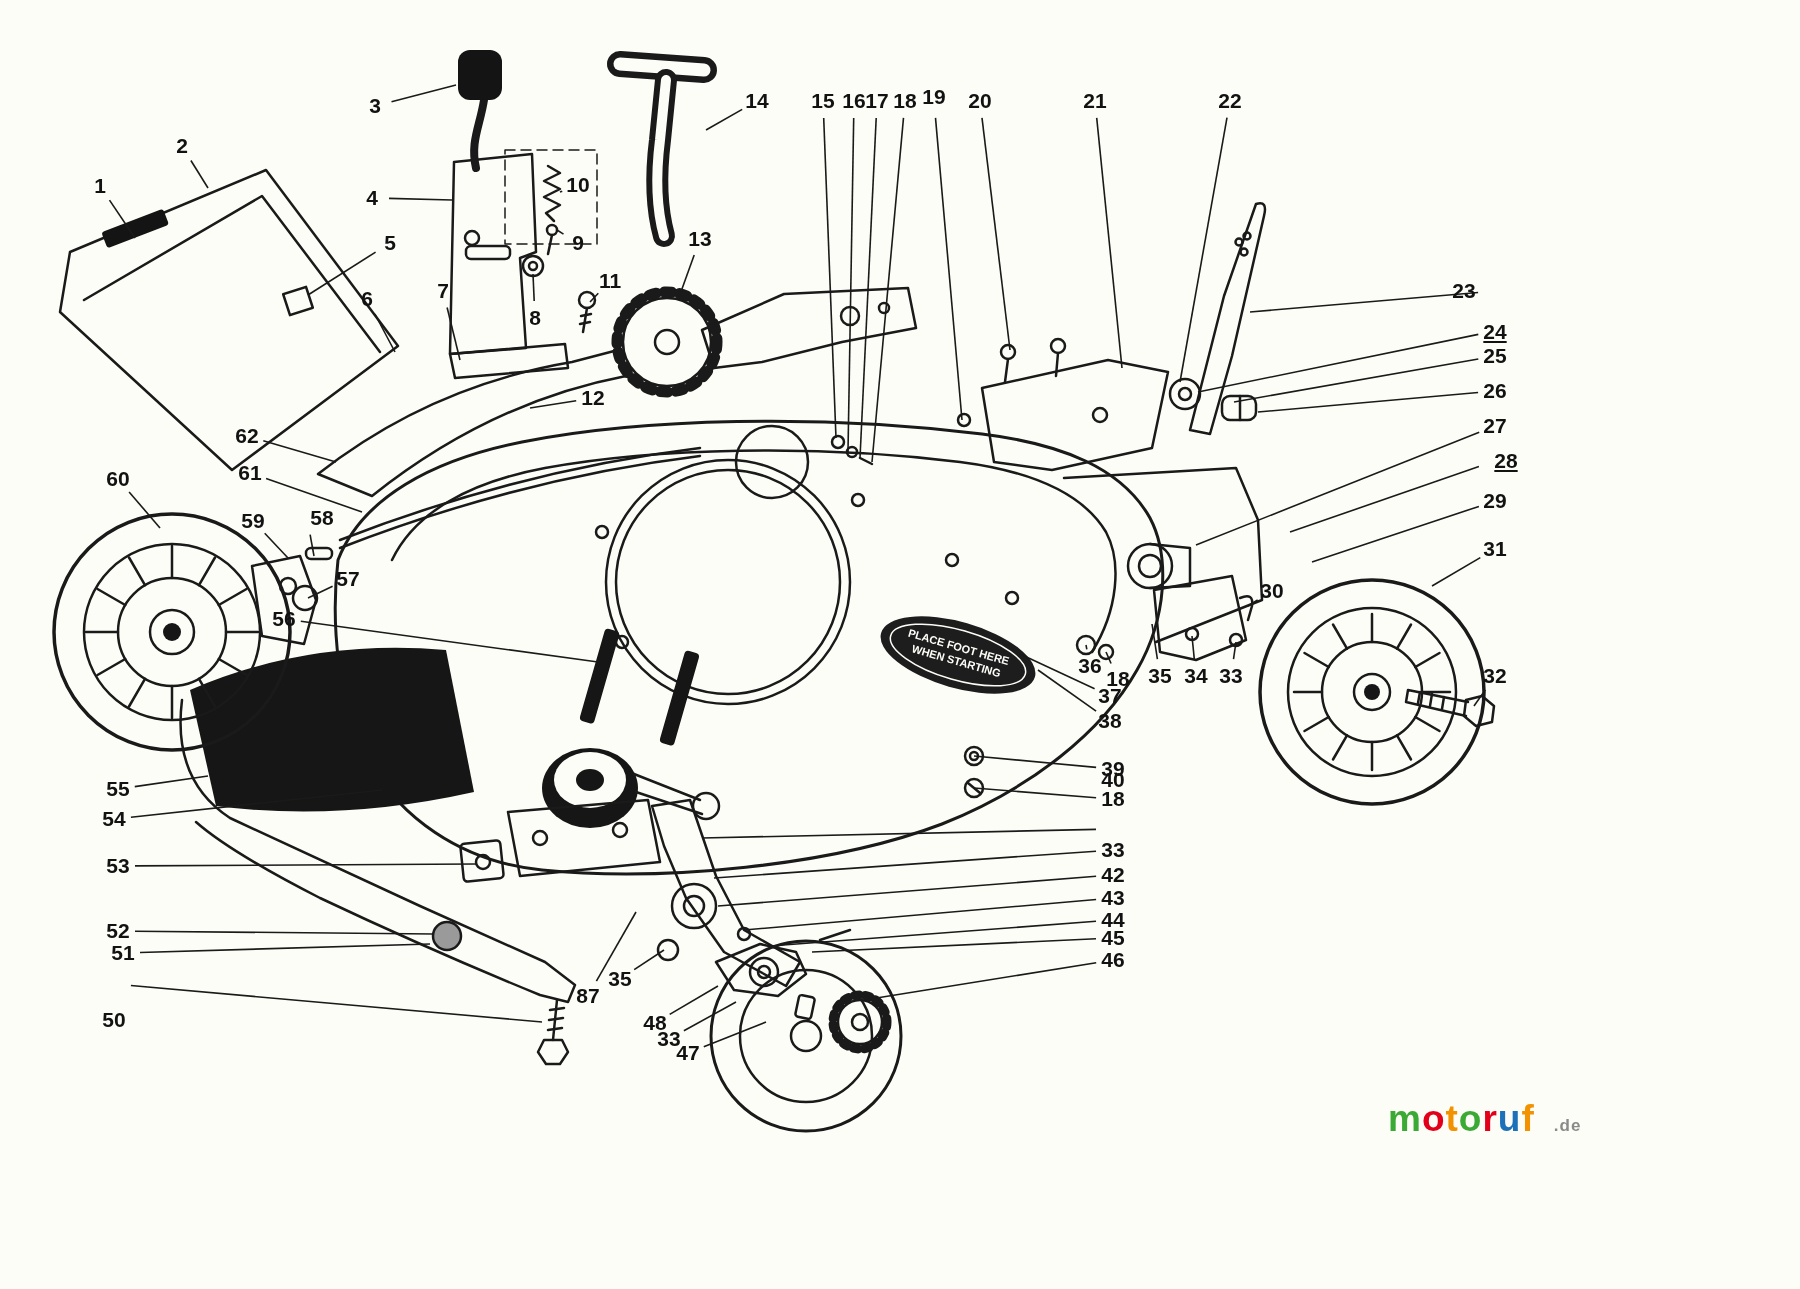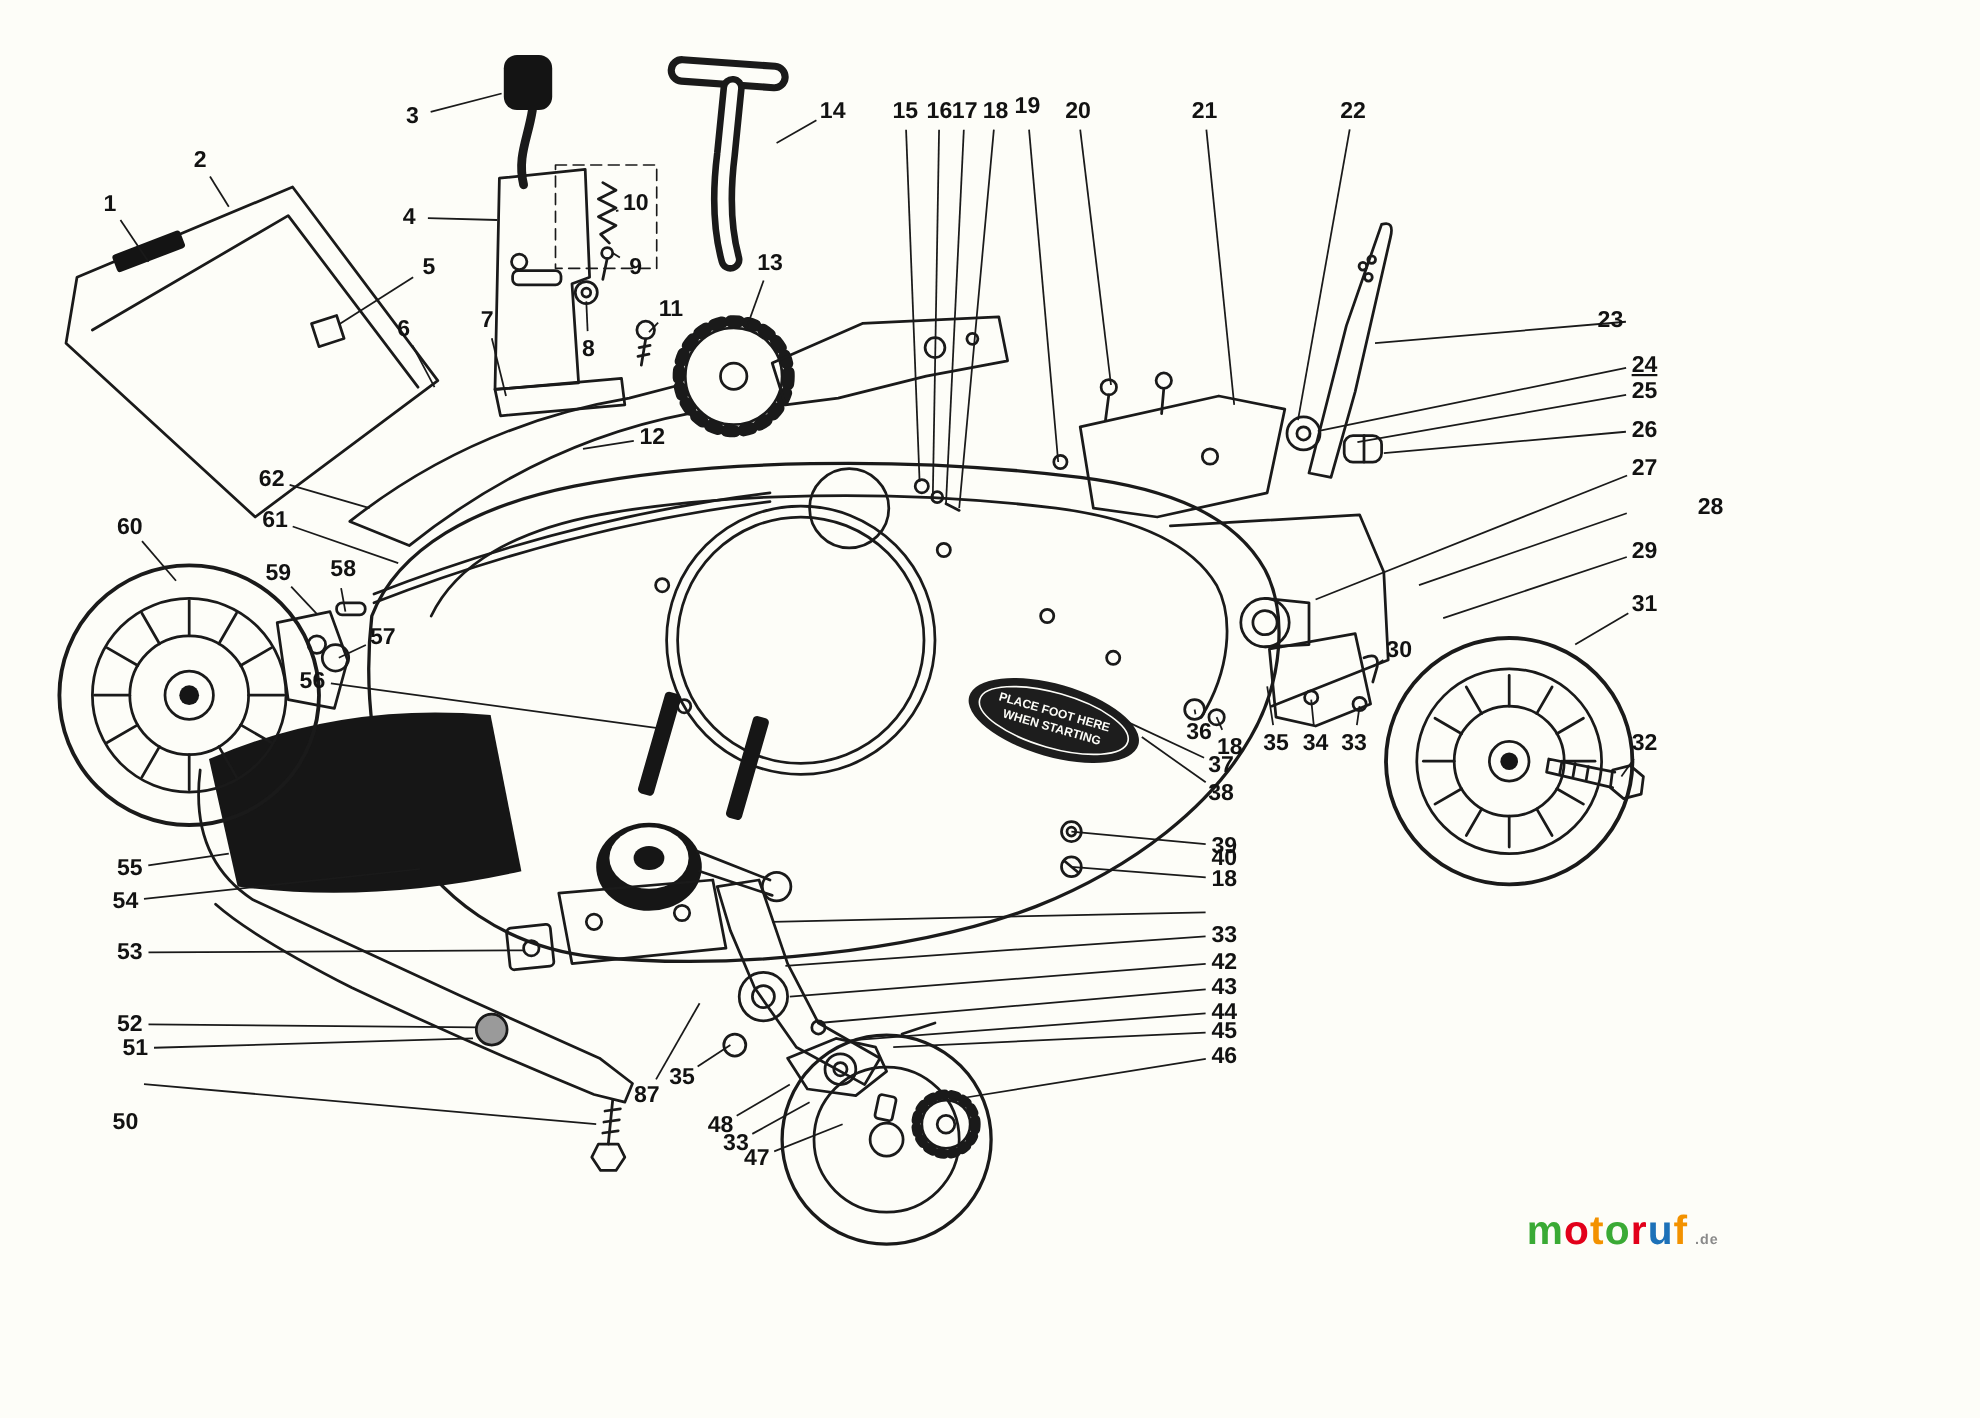--- a/index.html
+++ b/index.html
@@ -37,23 +37,23 @@
     left: 1388px; top: 1098px;
     z-index: 4;
     display: flex;
     align-items: baseline;
     font-weight: bold;
     font-size: 37px;
     font-family: "Liberation Sans", sans-serif;
     letter-spacing: 1px;
   }
   .wm-suffix {
-    font-size: 13px;
+    font-size: 17px;
     font-weight: bold;
-    margin-left: 6px;
+    margin-left: 19px;
   }
 </style>
 </head>
 <body>
 
 <div id="stage">
 
   <svg id="artwork" viewBox="0 0 1800 1289">
     <g fill="none" stroke="#1a1a1a" stroke-width="2.5" stroke-linejoin="round" stroke-linecap="round">
 
@@ -386,21 +386,21 @@
       <div class="callout" style="left: 905px; top: 101px;">18</div>
       <div class="callout" style="left: 934px; top: 97px;">19</div>
       <div class="callout" style="left: 980px; top: 101px;">20</div>
       <div class="callout" style="left: 1095px; top: 101px;">21</div>
       <div class="callout" style="left: 1230px; top: 101px;">22</div>
       <div class="callout" style="left: 1464px; top: 291px;">23</div>
       <div class="callout" style="left: 1495px; top: 332px; text-decoration: underline;">24</div>
       <div class="callout" style="left: 1495px; top: 356px;">25</div>
       <div class="callout" style="left: 1495px; top: 391px;">26</div>
       <div class="callout" style="left: 1495px; top: 426px;">27</div>
-      <div class="callout" style="left: 1555px; top: 461px;">28</div>
+      <div class="callout" style="left: 1506px; top: 461px; text-decoration: underline;">28</div>
       <div class="callout" style="left: 1495px; top: 501px;">29</div>
       <div class="callout" style="left: 1495px; top: 549px;">31</div>
       <div class="callout" style="left: 1495px; top: 676px;">32</div>
       <div class="callout" style="left: 1272px; top: 591px;">30</div>
       <div class="callout" style="left: 1090px; top: 666px;">36</div>
       <div class="callout" style="left: 1118px; top: 679px;">18</div>
       <div class="callout" style="left: 1160px; top: 676px;">35</div>
       <div class="callout" style="left: 1196px; top: 676px;">34</div>
       <div class="callout" style="left: 1231px; top: 676px;">33</div>
       <div class="callout" style="left: 1110px; top: 696px;">37</div>
@@ -411,21 +411,21 @@
       <div class="callout" style="left: 1113px; top: 850px;">33</div>
       <div class="callout" style="left: 1113px; top: 875px;">42</div>
       <div class="callout" style="left: 1113px; top: 898px;">43</div>
       <div class="callout" style="left: 1113px; top: 920px;">44</div>
       <div class="callout" style="left: 1113px; top: 938px;">45</div>
       <div class="callout" style="left: 1113px; top: 960px;">46</div>
       <div class="callout" style="left: 118px; top: 479px;">60</div>
       <div class="callout" style="left: 247px; top: 436px;">62</div>
       <div class="callout" style="left: 250px; top: 473px;">61</div>
       <div class="callout" style="left: 253px; top: 521px;">59</div>
-      <div class="callout" style="left: 312px; top: 518px; text-align: center;">58</div>
+      <div class="callout" style="left: 322px; top: 518px; text-align: center;">58</div>
       <div class="callout" style="left: 348px; top: 579px;">57</div>
       <div class="callout" style="left: 284px; top: 619px;">56</div>
       <div class="callout" style="left: 118px; top: 789px;">55</div>
       <div class="callout" style="left: 114px; top: 819px;">54</div>
       <div class="callout" style="left: 118px; top: 866px;">53</div>
       <div class="callout" style="left: 118px; top: 931px;">52</div>
       <div class="callout" style="left: 123px; top: 953px;">51</div>
       <div class="callout" style="left: 114px; top: 1020px;">50</div>
       <div class="callout" style="left: 588px; top: 996px;">87</div>
       <div class="callout" style="left: 620px; top: 979px;">35</div>

